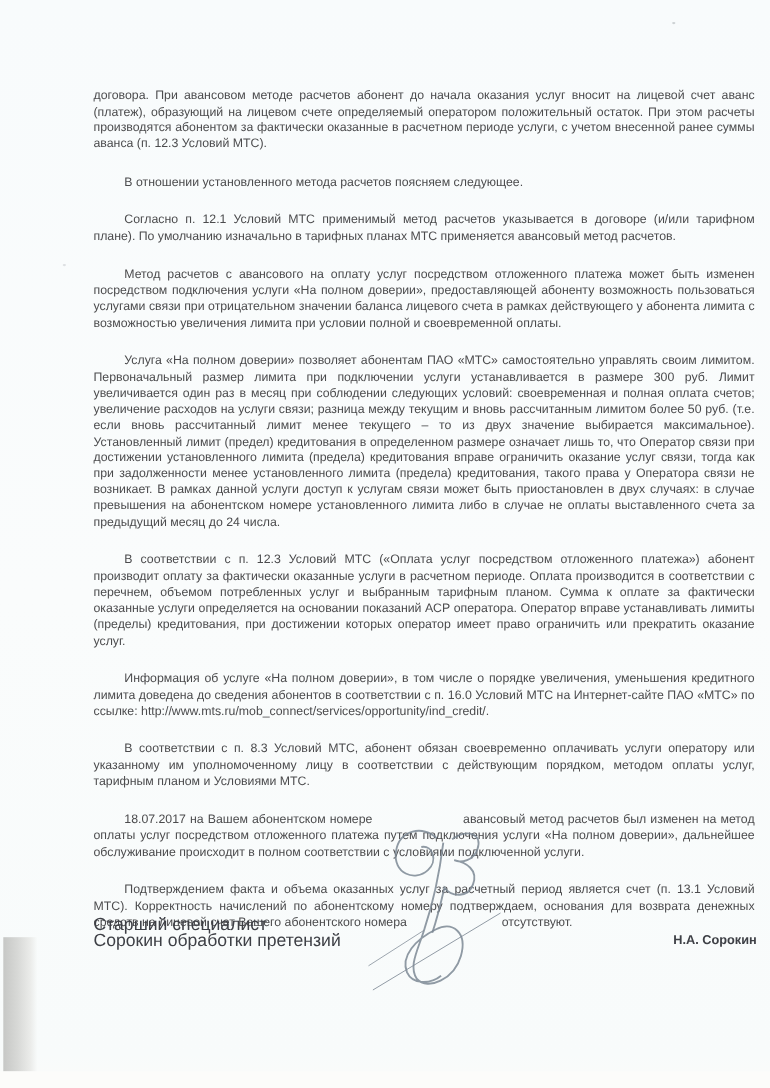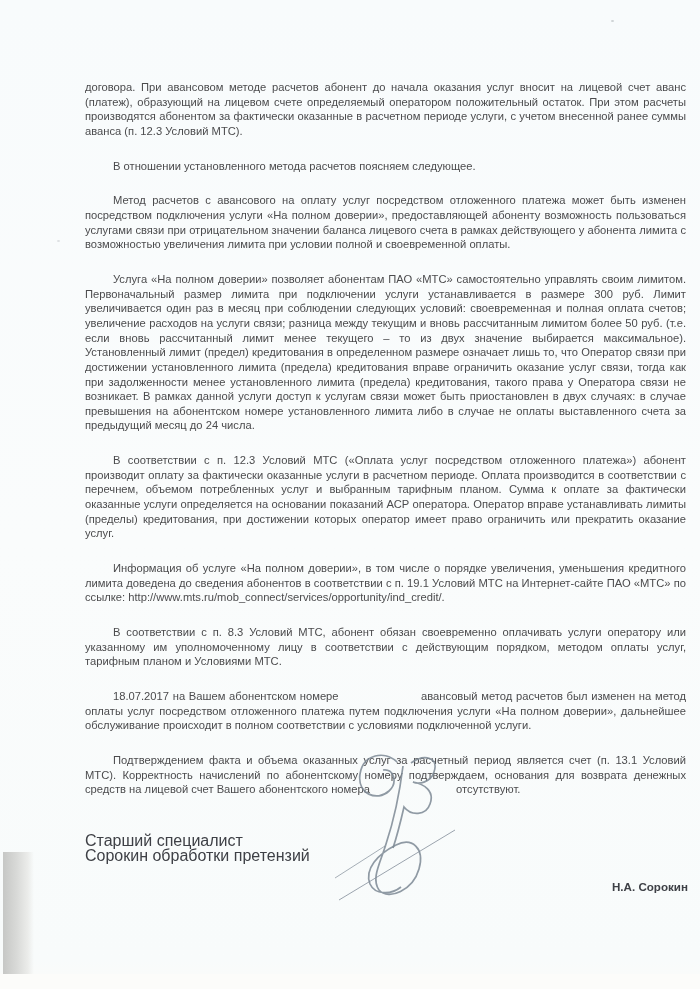--- a/index.html
+++ b/index.html
@@ -34,21 +34,20 @@
     color: #3e4046;
   }
   .sig-name {
     position: absolute;
     left: 612px;
     top: 848px;
     font-weight: bold;
     font-size: 11.6px;
     color: #3e4046;
     white-space: nowrap;
-    margin-top: 32px;
   }
   .sig-svg { position: absolute; left: 333px; top: 748px; }
   .sig-svg path { fill: none; stroke: #7d8894; opacity: 0.85; }
   .edge-strip {
     position: absolute;
     left: 3px;
     top: 852px;
     width: 31px;
     height: 122px;
     background: linear-gradient(90deg, #c6c7c5 0%, #d9dad8 45%, #ebecea 80%, rgba(250,252,252,0) 100%);
@@ -68,24 +67,25 @@
   }
 </style>
 </head>
 <body>
 
 <div class="page">
 
   <div class="body-text">
       <p>договора. При авансовом методе расчетов абонент до начала оказания услуг вносит на лицевой счет аванс (платеж), образующий на лицевом счете определяемый оператором положительный остаток. При этом расчеты производятся абонентом за фактически оказанные в расчетном периоде услуги, с учетом внесенной ранее суммы аванса (п. 12.3 Условий МТС).</p>
       <p class="indent">В отношении установленного метода расчетов поясняем следующее.</p>
+      <p class="indent">Согласно п. 12.1 Условий МТС применимый метод расчетов указывается в договоре (и/или тарифном плане). По умолчанию изначально в тарифных планах МТС применяется авансовый метод расчетов.</p>
       <p class="indent">Метод расчетов с авансового на оплату услуг посредством отложенного платежа может быть изменен посредством подключения услуги «На полном доверии», предоставляющей абоненту возможность пользоваться услугами связи при отрицательном значении баланса лицевого счета в рамках действующего у абонента лимита с возможностью увеличения лимита при условии полной и своевременной оплаты.</p>
       <p class="indent">Услуга «На полном доверии» позволяет абонентам ПАО «МТС» самостоятельно управлять своим лимитом. Первоначальный размер лимита при подключении услуги устанавливается в размере 300 руб. Лимит увеличивается один раз в месяц при соблюдении следующих условий: своевременная и полная оплата счетов; увеличение расходов на услуги связи; разница между текущим и вновь рассчитанным лимитом более 50 руб. (т.е. если вновь рассчитанный лимит менее текущего – то из двух значение выбирается максимальное). Установленный лимит (предел) кредитования в определенном размере означает лишь то, что Оператор связи при достижении установленного лимита (предела) кредитования вправе ограничить оказание услуг связи, тогда как при задолженности менее установленного лимита (предела) кредитования, такого права у Оператора связи не возникает. В рамках данной услуги доступ к услугам связи может быть приостановлен в двух случаях: в случае превышения на абонентском номере установленного лимита либо в случае не оплаты выставленного счета за предыдущий месяц до 24 числа.</p>
       <p class="indent">В соответствии с п. 12.3 Условий МТС («Оплата услуг посредством отложенного платежа») абонент производит оплату за фактически оказанные услуги в расчетном периоде. Оплата производится в соответствии с перечнем, объемом потребленных услуг и выбранным тарифным планом. Сумма к оплате за фактически оказанные услуги определяется на основании показаний АСР оператора. Оператор вправе устанавливать лимиты (пределы) кредитования, при достижении которых оператор имеет право ограничить или прекратить оказание услуг.</p>
-      <p class="indent">Информация об услуге «На полном доверии», в том числе о порядке увеличения, уменьшения кредитного лимита доведена до сведения абонентов в соответствии с п. 19.1 Условий МТС на Интернет-сайте ПАО «МТС» по ссылке: http://www.mts.ru/mob_connect/services/opportunity/ind_credit/.</p>
+      <p class="indent">Информация об услуге «На полном доверии», в том числе о порядке увеличения, уменьшения кредитного лимита доведена до сведения абонентов в соответствии с п. 16.0 Условий МТС на Интернет-сайте ПАО «МТС» по ссылке: http://www.mts.ru/mob_connect/services/opportunity/ind_credit/.</p>
       <p class="indent">В соответствии с п. 8.3 Условий МТС, абонент обязан своевременно оплачивать услуги оператору или указанному им уполномоченному лицу в соответствии с действующим порядком, методом оплаты услуг, тарифным планом и Условиями МТС.</p>
       <p class="indent">18.07.2017 на Вашем абонентском номере <span class="redacted-gap" style="width: 75px;"></span> авансовый метод расчетов был изменен на метод оплаты услуг посредством отложенного платежа путем подключения услуги «На полном доверии», дальнейшее обслуживание происходит в полном соответствии с условиями подключенной услуги.</p>
       <p class="indent">Подтверждением факта и объема оказанных услуг за расчетный период является счет (п. 13.1 Условий МТС). Корректность начислений по абонентскому номеру подтверждаем, основания для возврата денежных средств на лицевой счет Вашего абонентского номера <span class="redacted-gap" style="width: 80px;"></span> отсутствуют.</p>
     </div>
 
   <div class="sig-left">
     <div>Старший специалист</div>
     <div>Сорокин обработки претензий</div>
   </div>
 

